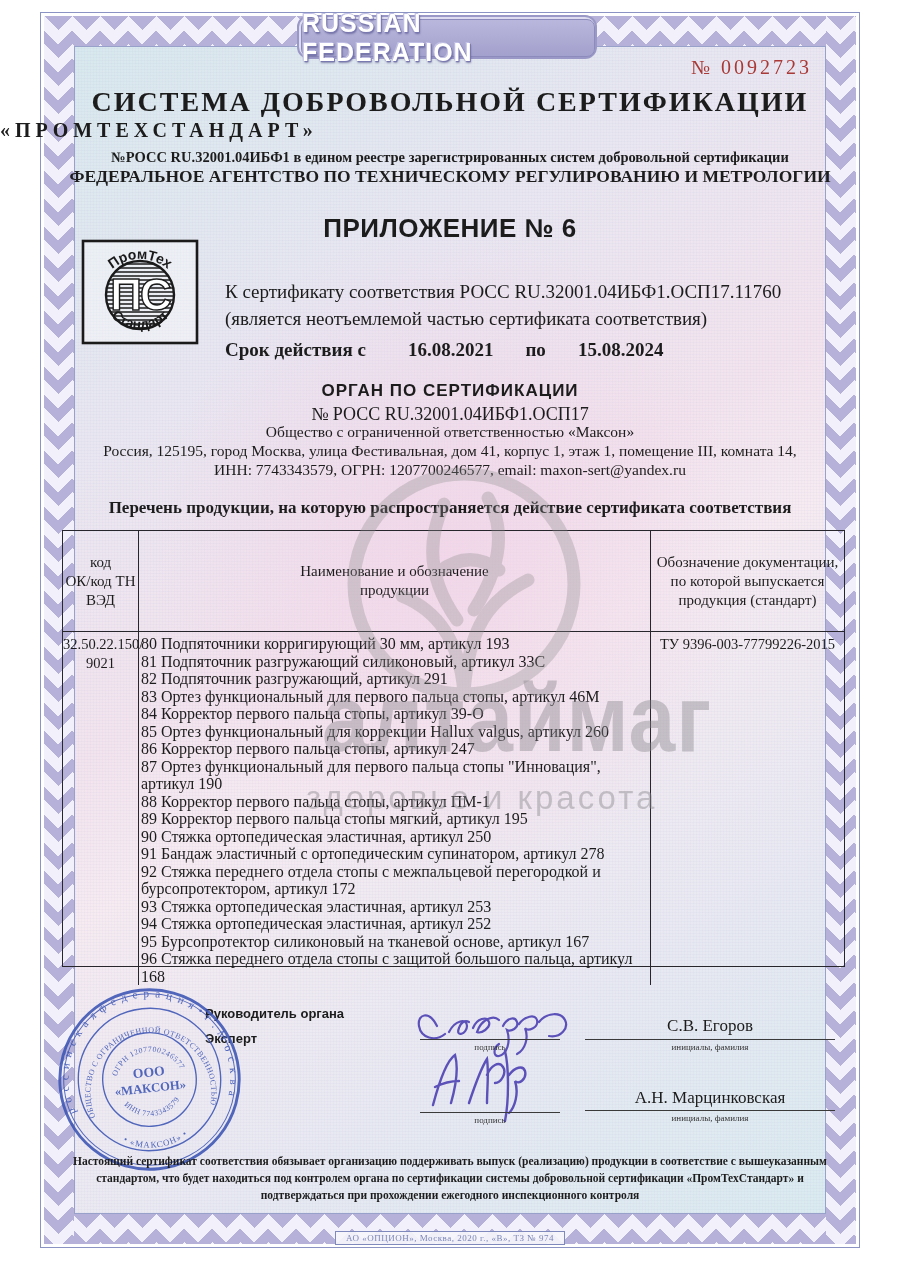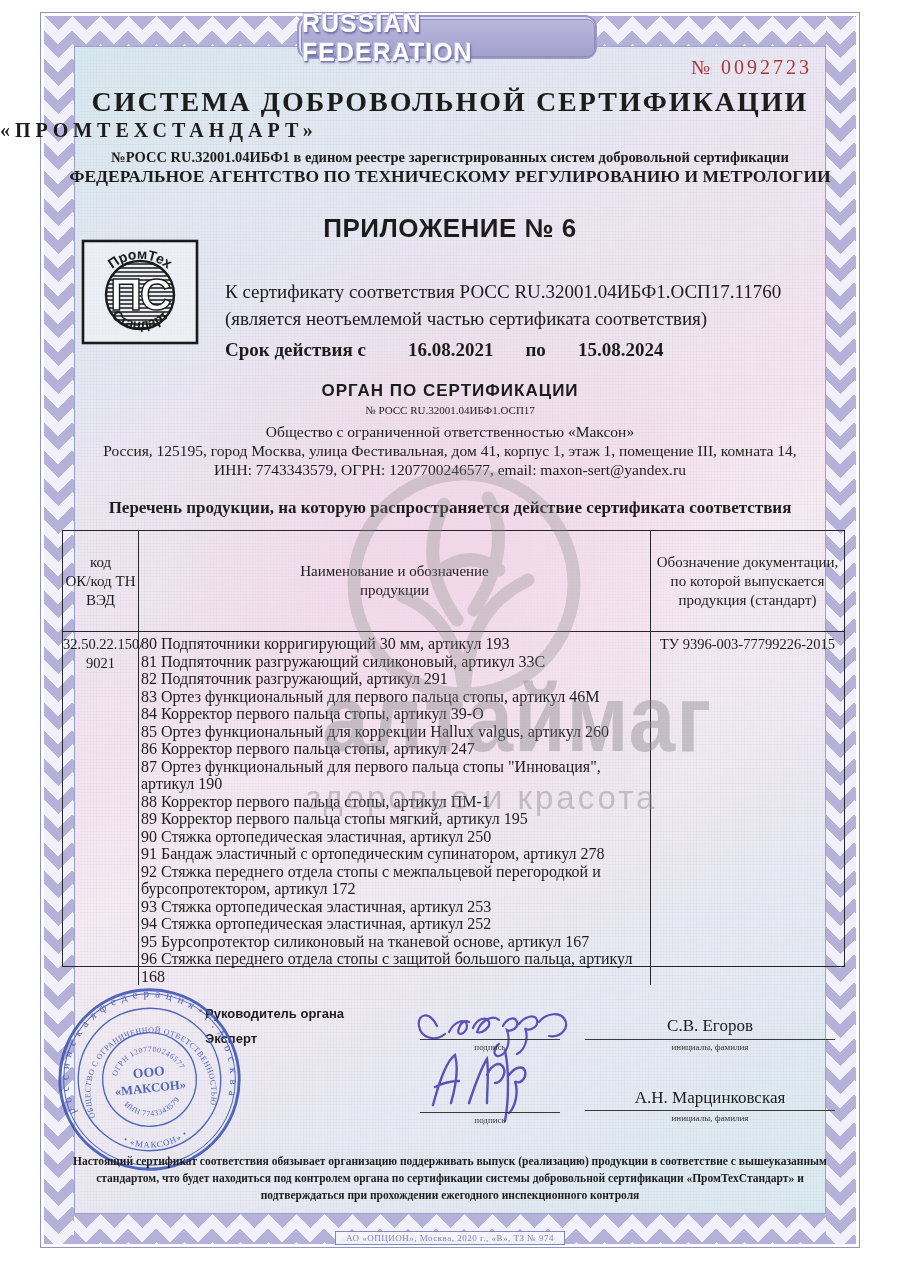--- a/index.html
+++ b/index.html
@@ -46,21 +46,21 @@
       font-family:"Liberation Sans",sans-serif;font-weight:bold;font-size:26px;letter-spacing:.5px;}
   .certref{position:absolute;left:225px;top:281px;font-size:19px;}
   .certnote{position:absolute;left:225px;top:308px;font-size:19px;}
   .validity{position:absolute;left:225px;top:339px;font-size:19px;font-weight:bold;}
   .validity .lbl{margin-right:42px;}
   .validity .d1{margin-right:32px;}
   .validity .to{margin-right:32px;font-weight:bold;}
   
   .org-head{position:absolute;left:0;right:0;top:381px;text-align:center;
       font-family:"Liberation Sans",sans-serif;font-weight:bold;font-size:17px;letter-spacing:1px;}
-  .org-num{position:absolute;left:0;right:0;top:404px;text-align:center;font-size:11px;}
+  .org-num{position:absolute;left:0;right:0;top:404px;text-align:center;font-size:18px;}
   .org-name{position:absolute;left:0;right:0;top:423px;text-align:center;font-size:15.5px;}
   .org-addr{position:absolute;left:0;right:0;top:442px;text-align:center;font-size:15.5px;}
   .org-contacts{position:absolute;left:0;right:0;top:461px;text-align:center;font-size:15.5px;}
   .products-heading{position:absolute;left:0;right:0;top:498px;text-align:center;
       font-weight:bold;font-size:17px;}
   
   .ptable{position:absolute;left:62px;top:530px;width:783px;height:437px;
       border:1.5px solid #26262c;box-sizing:border-box;display:grid;
       grid-template-columns:76px 512px 1fr;grid-template-rows:101px 1fr;}
   .ptable .cell{border-right:1.5px solid #26262c;border-bottom:1.5px solid #26262c;

